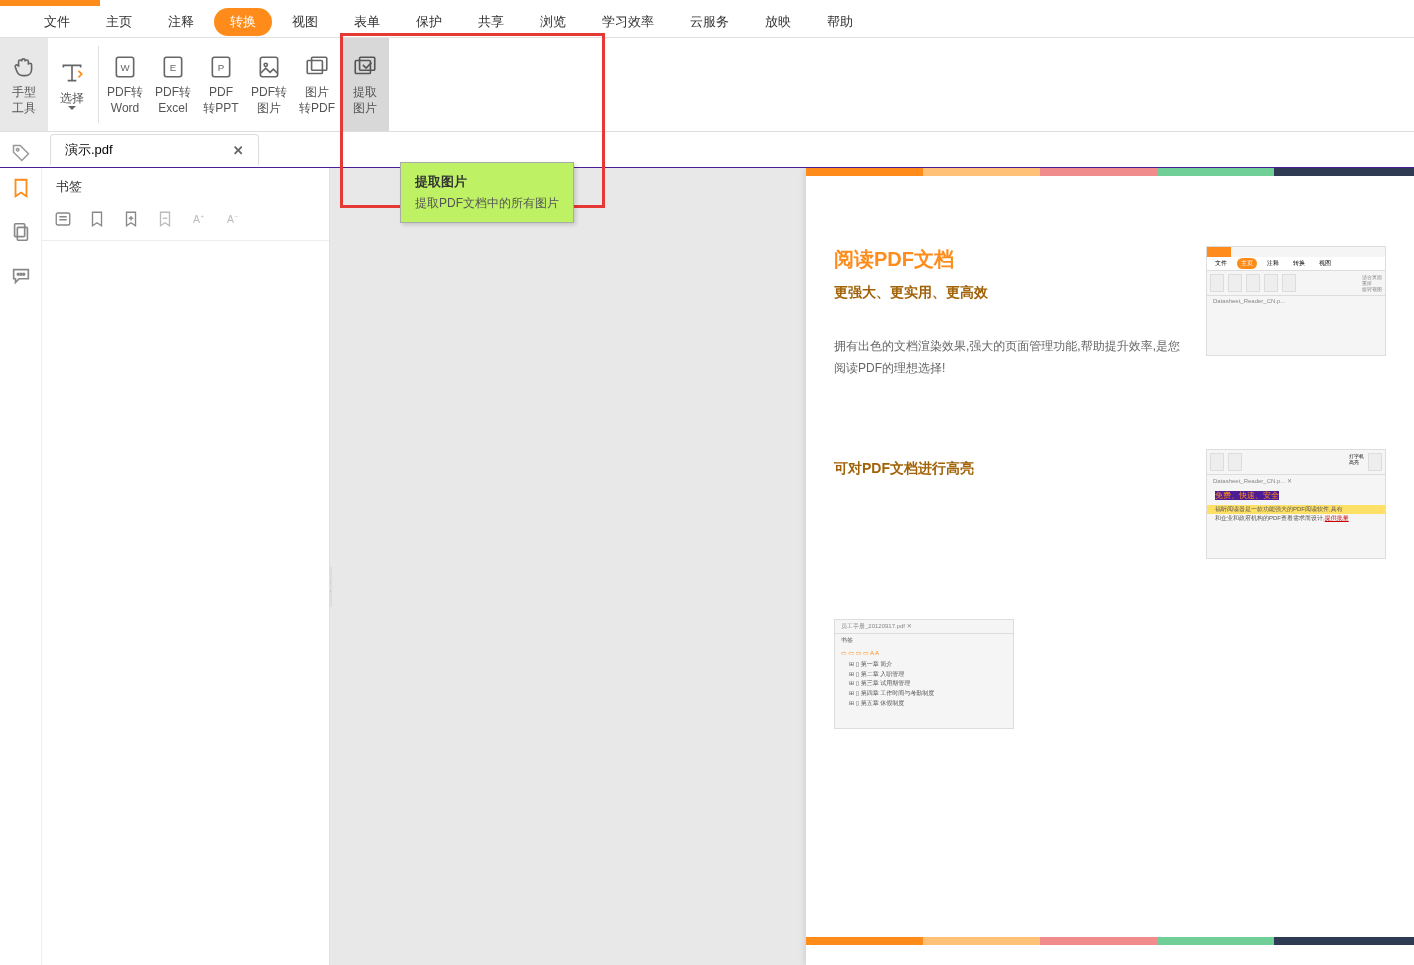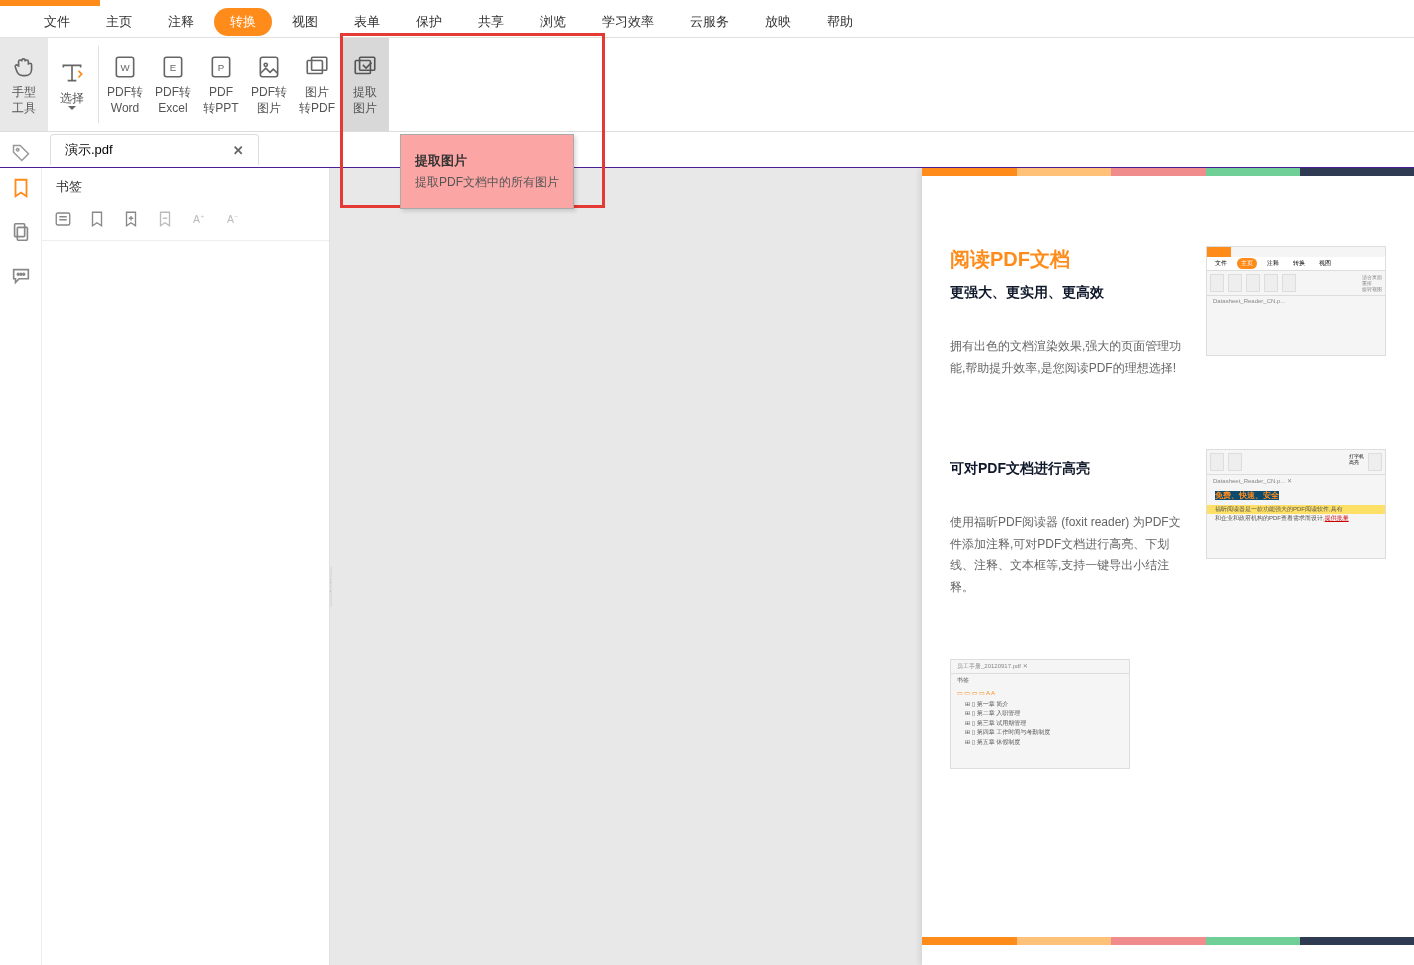--- a/index.html
+++ b/index.html
@@ -14,48 +14,48 @@
 .ribbon { display: flex; height: 94px; border-bottom: 1px solid #ddd; background: #fff; }
 .ribbon-btn { display: flex; flex-direction: column; align-items: center; justify-content: center; padding: 8px 6px; min-width: 48px; cursor: pointer; }
 .ribbon-btn.selected { background: #e8e8e8; }
 .ribbon-btn.highlighted { background: #d8d8d8; }
 .ribbon-icon { width: 28px; height: 28px; display: flex; align-items: center; justify-content: center; margin-bottom: 4px; }
 .ribbon-label { font-size: 12px; color: #555; text-align: center; line-height: 1.3; white-space: pre-line; }
 .ribbon-sep { width: 1px; background: #e0e0e0; margin: 8px 2px; }
 
 .red-box { position: absolute; border: 3px solid #e53935; pointer-events: none; z-index: 10; }
 
-.tooltip { position: absolute; background: #fca5a5; border: 1px solid #aaa; padding: 17px 14px; box-shadow: 2px 2px 4px rgba(0,0,0,0.15); z-index: 20; }
+.tooltip { position: absolute; background: #bef264; border: 1px solid #aaa; padding: 10px 14px; box-shadow: 2px 2px 4px rgba(0,0,0,0.15); z-index: 20; margin-top: 28px; }
 .tooltip-title { font-size: 13px; font-weight: bold; color: #333; margin-bottom: 4px; }
 .tooltip-desc { font-size: 12px; color: #555; }
 
 .tab-bar { display: flex; align-items: center; height: 36px; background: #fff; border-bottom: 1px solid #4c1d95; }
 .side-icon-col { width: 42px; display: flex; flex-direction: column; align-items: center; padding-top: 6px; gap: 24px; }
 .file-tab { display: flex; align-items: center; background: #fff; border: 1px solid #ddd; border-bottom: none; border-radius: 4px 4px 0 0; padding: 6px 14px; margin-left: 8px; gap: 120px; font-size: 13px; }
 .close-x { color: #666; font-weight: bold; cursor: pointer; }
 
 .main-area { display: flex; height: calc(965px - 6px - 32px - 94px - 36px); }
 .left-rail { width: 42px; background: #fff; display: flex; flex-direction: column; align-items: center; padding-top: 8px; gap: 20px; border-right: 1px solid #eee; }
 .left-rail-icon { width: 24px; height: 24px; display: flex; align-items: center; justify-content: center; cursor: pointer; color: #888; }
 .left-rail-icon.active { color: #ff8c1a; }
 
 .bookmark-panel { width: 288px; background: #fff; border-right: 1px solid #e0e0e0; }
 .bookmark-header { padding: 10px 14px; font-size: 13px; color: #333; }
 .bookmark-toolbar { display: flex; gap: 14px; padding: 4px 12px 10px; border-bottom: 1px solid #eee; }
 .bm-tool { width: 20px; height: 20px; color: #999; cursor: pointer; }
 
 .doc-canvas { flex: 1; background: #e8e8e8; position: relative; overflow: hidden; }
-.page { position: absolute; right: 0; top: 0; width: 492px; height: 100%; background: #fff; box-shadow: -2px 0 6px rgba(0,0,0,0.1); }
+.page { position: absolute; right: 0; top: 0; width: 608px; height: 100%; background: #fff; box-shadow: -2px 0 6px rgba(0,0,0,0.1); }
 .page-stripe { height: 8px; display: flex; }
 .stripe-seg { flex: 1; }
 
 .feature-block { padding: 20px 28px 10px; display: flex; gap: 18px; }
 .feature-text { flex: 1; }
 .feature-title { font-size: 20px; font-weight: bold; color: #ff8c1a; margin-bottom: 8px; }
-.feature-sub { font-size: 14px; font-weight: 600; color: #0f172a; margin-bottom: 10px; margin-top: 11px; }
+.feature-sub { font-size: 14px; font-weight: 600; color: #a16207; margin-bottom: 10px; margin-top: 11px; }
 .feature-desc { font-size: 12px; color: #666; line-height: 1.8; margin-top: 34px; }
 .feature-img { width: 180px; height: 110px; background: #f5f5f5; border: 1px solid #ddd; font-size: 6px; overflow: hidden; }
 
 .mini-ribbon { display: flex; background: #fff; border-bottom: 1px solid #ddd; height: 14px; align-items: center; padding: 0 4px; gap: 6px; }
 .mini-tab { font-size: 6px; padding: 1px 4px; }
 .mini-tab.act { background: #ff8c1a; color: #fff; border-radius: 6px; }
 .mini-sub { display: flex; padding: 3px; gap: 4px; }
 .mini-box { width: 14px; height: 18px; background: #eee; border: 1px solid #ddd; }
 
 .collapse-handle { position: absolute; left: 330px; top: 50%; width: 8px; height: 40px; background: #ddd; cursor: pointer; }
@@ -293,32 +293,31 @@
               <div style="flex:1"></div>
               <div style="font-size:5px;color:#888">适合页面<br>重排<br>旋转视图</div>
             </div>
           <div style="padding:2px 6px;font-size:6px;color:#888;border-top:1px solid #ddd">Datasheet_Reader_CN.p...</div>
         </div>
       </div>
 
       <div class="feature-block" style="margin-top:40px;">
         <div class="feature-text">
           <div class="feature-sub">可对PDF文档进行高亮</div>
-          <div class="feature-desc">使用福昕PDF阅读器 (foxit reader) 为PDF文件添加注释,可对PDF文档进行高亮、下划线、注释、文本框等,支持一键导出小结注释。</div>
         </div>
         <div class="feature-img">
           <div class="mini-sub" style="border-bottom:1px solid #ddd">
               <div class="mini-box"></div>
               <div class="mini-box"></div>
               <div style="flex:1"></div>
               <span style="font-size:5px">打字机<br>高亮</span>
               <div class="mini-box"></div>
             </div>
           <div style="padding:2px 6px;font-size:6px;color:#888">Datasheet_Reader_CN.p... ✕</div>
-          <div style="padding:4px 8px"><span style="background:#0c4a6e;font-size:8px;color:#ff8c1a;font-weight:bold">免费、快速、安全</span></div>
+          <div style="padding:4px 8px"><span style="background:#4c1d95;font-size:8px;color:#ff8c1a;font-weight:normal">免费、快速、安全</span></div>
           <div style="padding:0 8px;font-size:6px;color:#555;background:#ffe066">福昕阅读器是一款功能强大的PDF阅读软件,具有</div>
           <div style="padding:0 8px;font-size:6px;color:#555">和企业和政府机构的PDF查看需求而设计,<span style="text-decoration:underline;color:#c00">提供批量</span></div>
         </div>
       </div>
 
       <div class="feature-block" style="margin-top:30px;">
         <div class="feature-img">
           <div style="padding:2px 6px;font-size:6px;color:#888;border-bottom:1px solid #ddd"><span>员工手册_20120917.pdf</span> ✕</div>
           <div style="padding:2px 6px;font-size:6px;color:#666">书签</div>
           <div style="padding:2px 6px;font-size:6px;color:#ff8c1a">▭ ▭ ▭ ▭ A A</div>

